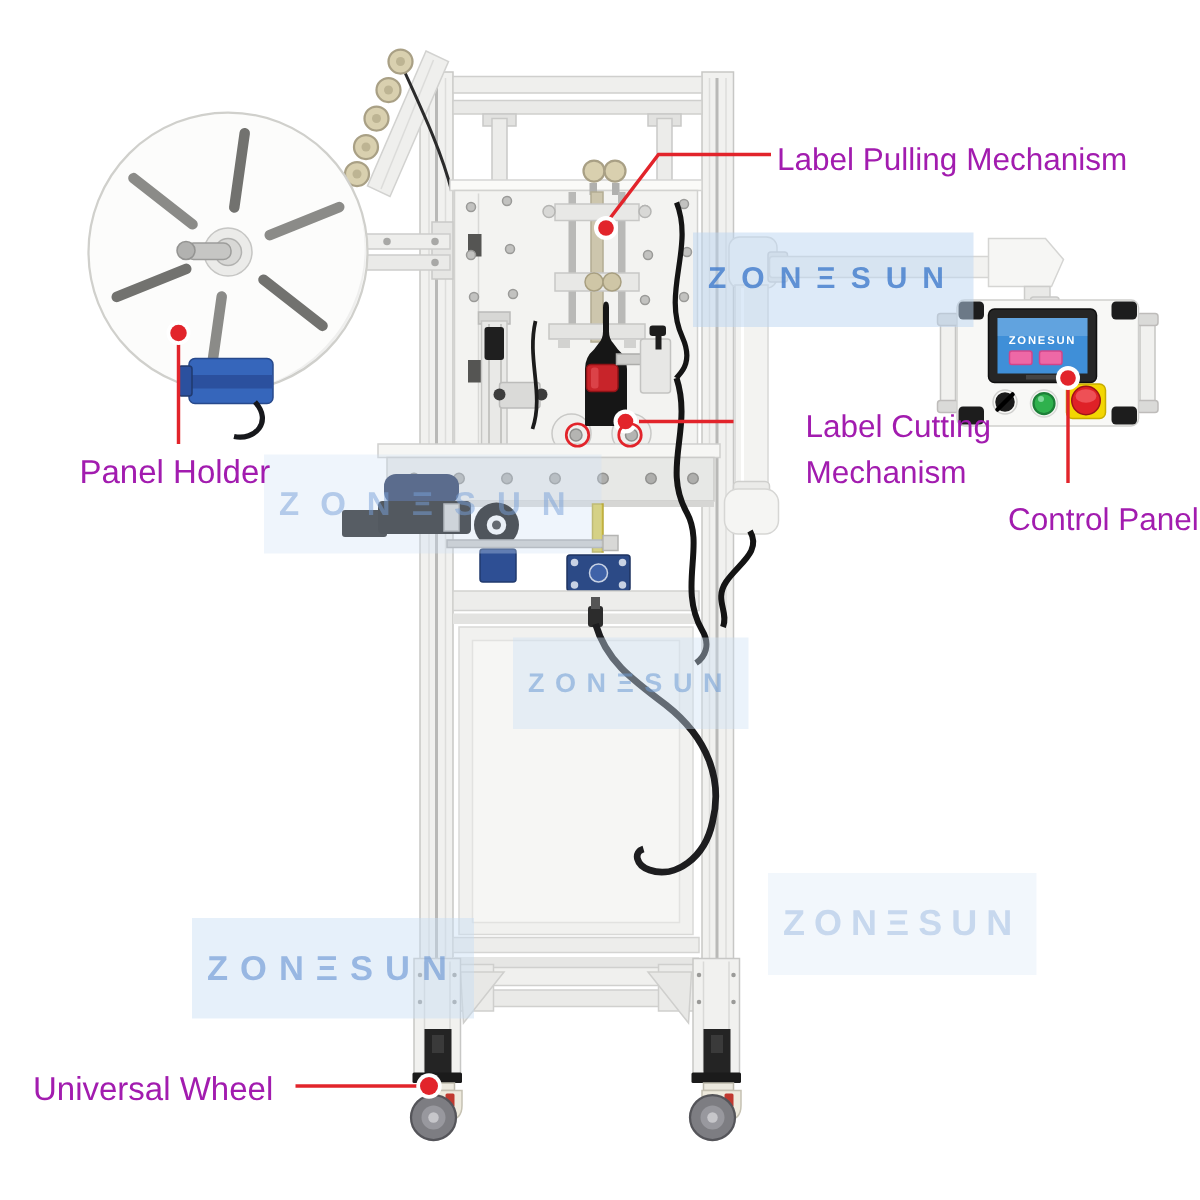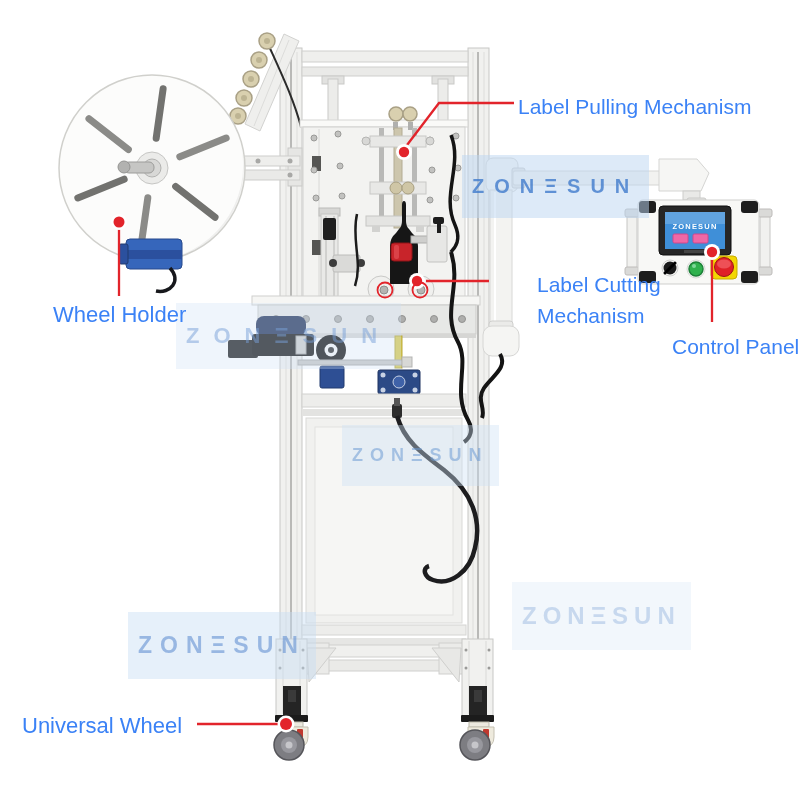--- a/index.html
+++ b/index.html
@@ -1,19 +1,19 @@
 <!DOCTYPE html>
 <html><head>
 <meta charset="utf-8">
 <style>
   html,body{margin:0;padding:0;background:#fff;}
   #stage{position:relative;width:800px;height:800px;background:#fff;overflow:hidden;
          font-family:"Liberation Sans","DejaVu Sans",sans-serif;}
   #machine-svg{position:absolute;left:0;top:0;}
-  .callout{position:absolute;color:#3b82f6;font-size:21px;line-height:31px;white-space:nowrap;}
+  .callout{position:absolute;color:#a21caf;font-size:21px;line-height:31px;white-space:nowrap;}
   .callout.wrap{white-space:normal;}
   .wm{position:absolute;font-weight:bold;letter-spacing:10px;padding:20px 10px;white-space:nowrap;}
   .wm.w1{left:462px;top:155px;font-size:20px;color:rgba(64,122,204,.8);background:rgba(188,214,242,.5);}
   .wm.w2{left:176px;top:303px;font-size:22px;letter-spacing:14px;color:rgba(120,160,215,.5);background:rgba(205,225,245,.32);}
   .wm.w3{left:128px;top:612px;font-size:23px;letter-spacing:8px;color:rgba(100,145,210,.6);background:rgba(200,222,244,.45);}
   .wm.w4{left:512px;top:582px;font-size:24px;letter-spacing:6px;color:rgba(130,165,215,.38);background:rgba(212,228,246,.3);}
   .wm.w5{left:342px;top:425px;font-size:18px;letter-spacing:7px;color:rgba(110,155,212,.55);background:rgba(205,225,245,.4);}
 </style>
 </head>
 <body>
@@ -327,16 +327,16 @@
 </svg>
 
   <div class="wm w1">ZONΞSUN</div>
   <div class="wm w2">ZONΞSUN</div>
   <div class="wm w5">ZONΞSUN</div>
   <div class="wm w4">ZONΞSUN</div>
   <div class="wm w3">ZONΞSUN</div>
 
   <div class="callout" style="left:518px;top:91px;">Label Pulling Mechanism</div>
   <div class="callout wrap" style="left:492px;top:269px;width:145px;margin-left:45px;">Label Cutting Mechanism</div>
-  <div class="callout" style="left:53px;top:299px;font-size:22px;">Wheel Holder</div>
+  <div class="callout" style="left:53px;top:299px;font-size:22px;">Panel Holder</div>
   <div class="callout" style="left:672px;top:331px;">Control Panel</div>
   <div class="callout" style="left:22px;top:710px;font-size:22px;">Universal Wheel</div>
 </div>
 
 </body></html>

